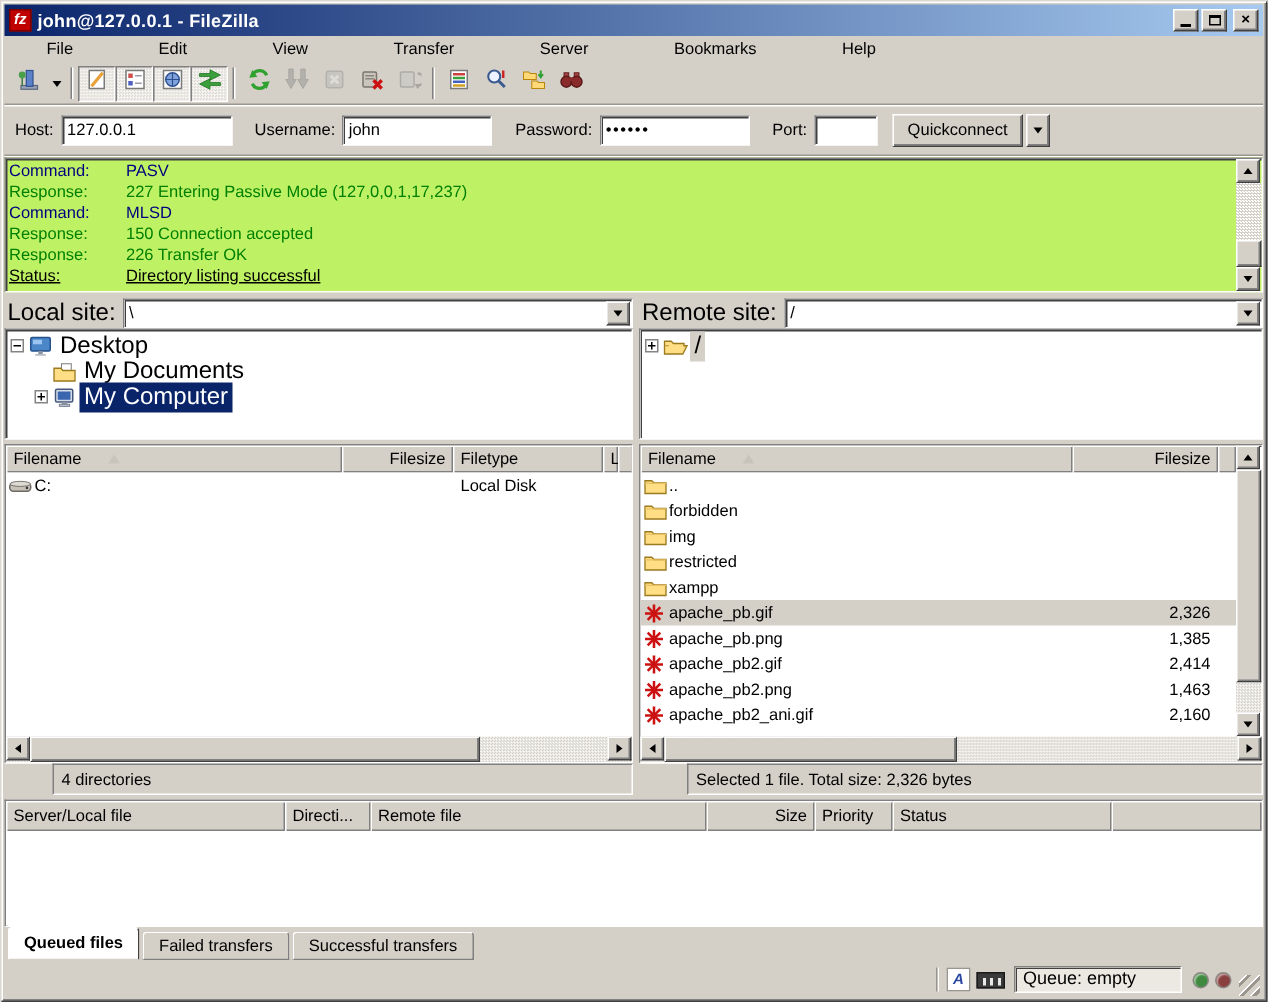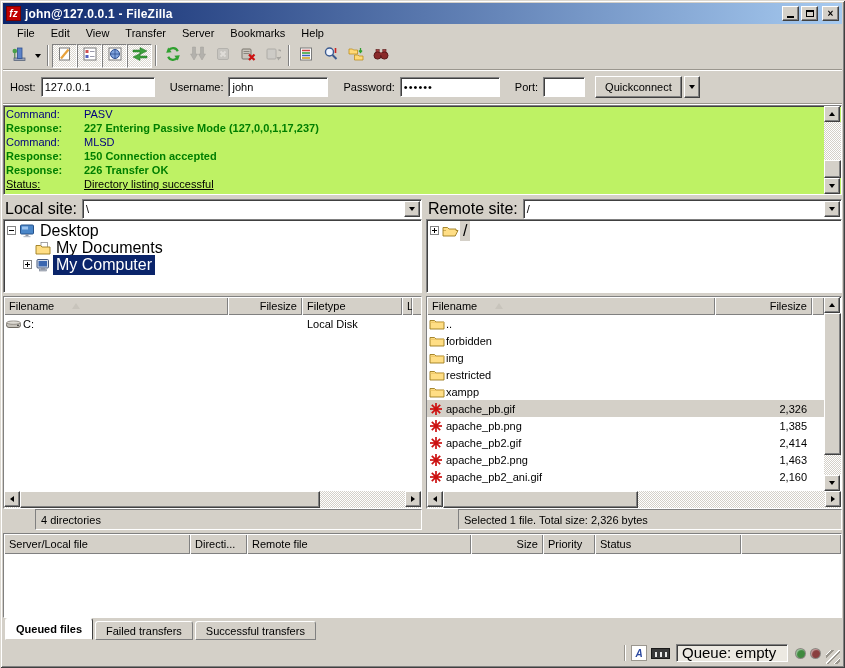--- a/index.html
+++ b/index.html
@@ -18,21 +18,21 @@
   .titlebar { height:21px; background:linear-gradient(90deg,#0A246A,#A6CAF0); display:flex; align-items:center; padding:0 3px; flex:0 0 auto; }
   .title-logo { width:15px; height:15px; background:#C00000; border:1px solid #7a0000; color:#fff; font-weight:bold; font-style:italic; font-size:10px; line-height:13px; text-align:center; margin-right:4px; }
   .title-text { color:#fff; font-weight:bold; font-size:12px; flex:1; letter-spacing:.2px; }
   .win-btns { display:flex; gap:2px; }
   .win-btn { width:17px; height:15px; display:flex; align-items:center; justify-content:center; font-size:10px; font-weight:bold; color:#000; }
   .glyph-min { width:7px; height:2px; background:#000; margin-top:6px; }
   .glyph-max { width:8px; height:7px; border:1px solid #000; border-top-width:2px; }
   .win-btn.close { margin-left:2px; }
 
   
-  .menubar { height:18px; display:flex; align-items:center; padding-left:6px; flex:0 0 auto; }
+  .menubar { height:18px; display:flex; align-items:center; padding-left:20px; flex:0 0 auto;gap:41px; }
   .menu-item { padding:2px 8px; font-size:11px; }
   .toolbar { height:27px; display:flex; align-items:center; padding:1px 3px; flex:0 0 auto; }
   .tb-btn { width:25px; height:24px; display:flex; align-items:center; justify-content:center; border:1px solid transparent; }
   .tb-btn.pressed { border-color:#808080 #ffffff #ffffff #808080; background-image: conic-gradient(#ffffff 25%, #dcd8d0 0 50%, #ffffff 0 75%, #dcd8d0 0); background-size:2px 2px; }
   .tb-btn.disabled svg { opacity:.4; filter:grayscale(1); }
   .tb-drop { width:13px; height:24px; display:flex; align-items:center; justify-content:center; }
   .tb-sep { width:2px; height:21px; border-left:1px solid #808080; border-right:1px solid #ffffff; margin:0 3px; }
   .tri-down { width:0; height:0; border-left:3px solid transparent; border-right:3px solid transparent; border-top:4px solid #000; }
   .etch { height:2px; border-top:1px solid #9a968e; border-bottom:1px solid #ffffff; flex:0 0 auto; }
 
@@ -43,21 +43,21 @@
   #host-input { width:114px; } #user-input { width:100px; }
   #pass-input { width:100px; letter-spacing:1px; } #port-input { width:42px; margin-right:10px; }
   .qc-btn { height:22px; padding:0 9px; font-size:11px; display:flex; align-items:center; }
   .qc-btn-drop { height:22px; width:16px; display:flex; align-items:center; justify-content:center; margin-left:2px; }
 
   
   .logbox { height:90px; background:#bef264; display:flex; flex:0 0 auto; }
   .log-content { flex:1; padding:1px 2px; overflow:hidden; }
   .log-line { display:flex; font-size:11px; line-height:14px; }
   .log-label { width:78px; flex:0 0 auto; }
-  .t-command { color:#00007f; } .t-response { color:#007f00;font-weight:bold; } .t-status { color:#000000;text-decoration:underline; }
+  .t-command { color:#00007f; } .t-response { color:#007f00; } .t-status { color:#000000;text-decoration:underline; }
 
   
   .vscroll { width:17px; flex:0 0 auto; display:flex; flex-direction:column; }
   .hscroll { height:17px; flex:0 0 auto; display:flex; }
   .sb-btn { width:16px; height:16px; flex:0 0 auto; display:flex; align-items:center; justify-content:center; }
   .sb-thumb { background:#D4D0C8; }
   .tri-up-s   { width:0;height:0;border-left:3px solid transparent;border-right:3px solid transparent;border-bottom:4px solid #000; }
   .tri-down-s { width:0;height:0;border-left:3px solid transparent;border-right:3px solid transparent;border-top:4px solid #000; }
   .tri-left-s { width:0;height:0;border-top:3px solid transparent;border-bottom:3px solid transparent;border-right:4px solid #000; }
   .tri-right-s{ width:0;height:0;border-top:3px solid transparent;border-bottom:3px solid transparent;border-left:4px solid #000; }
@@ -110,21 +110,21 @@
   .tab { height:19px; margin-top:3px; padding:0 10px; font-size:11px; display:flex; align-items:center; background:#D4D0C8; border:1px solid; border-color:#ffffff #808080 #808080 #ffffff; border-radius:3px 3px 0 0; margin-right:2px; }
   .tab.active { height:22px; margin-top:0; background:#ffffff; font-weight:bold; border-color:#ffffff #404040 #d4d0c8 #ffffff; z-index:2; }
 
   
   .statusbar { flex:1; display:flex; align-items:center; padding:0 2px; font-size:11px; }
   .sb-fill { flex:1; }
   .vdiv { width:2px; height:16px; border-left:1px solid #9a968e; border-right:1px solid #ffffff; margin:0 5px; }
   .dtype { width:16px; height:16px; background:#fff; border:1px solid #9a968e; display:flex; align-items:center; justify-content:center; font-size:10px; font-weight:bold; font-style:italic; color:#2a48a0; margin-right:4px; }
   .speed-badge { width:19px; height:11px; background:#3a3a3a; border:1px solid #1a1a1a; margin-right:6px;
     background-image:linear-gradient(90deg, transparent 3px, #e8e8e8 3px 5px, transparent 5px 8px, #e8e8e8 8px 10px, transparent 10px 13px, #e8e8e8 13px 15px, transparent 15px); background-size:19px 5px; background-position:0 3px; background-repeat:no-repeat; }
-  .queue-panel { width:112px; height:18px; background:#ece9e2; display:flex; align-items:flex-end; padding-left:5px; margin-right:8px; font-size:15px; }
+  .queue-panel { width:112px; height:18px; background:#ece9e2; display:flex; align-items:flex-start; padding-left:5px; margin-right:8px; font-size:12px; }
   .led { width:9px; height:9px; border-radius:50%; margin-right:6px; box-shadow: inset 1px 1px 1px rgba(255,255,255,.5), 0 0 0 1px rgba(0,0,0,.35); }
   .led.green { background:#3f8a3f; } .led.red { background:#8a3f3f; }
   .grip { width:14px; height:14px; align-self:flex-end; margin-bottom:1px;
     background: repeating-linear-gradient(135deg, #d4d0c8 0 3px, #ffffff 3px 4px, #9a968e 4px 6px); }
 </style>
 </head>
 <body>
 
 <div class="window">
 

